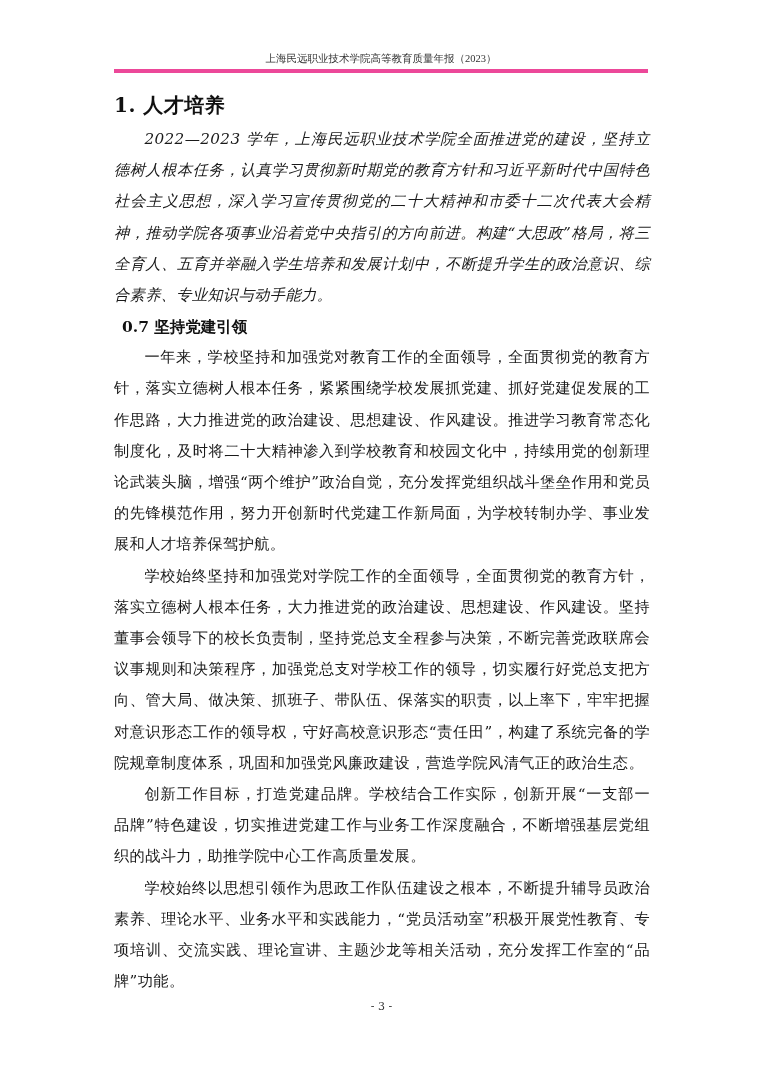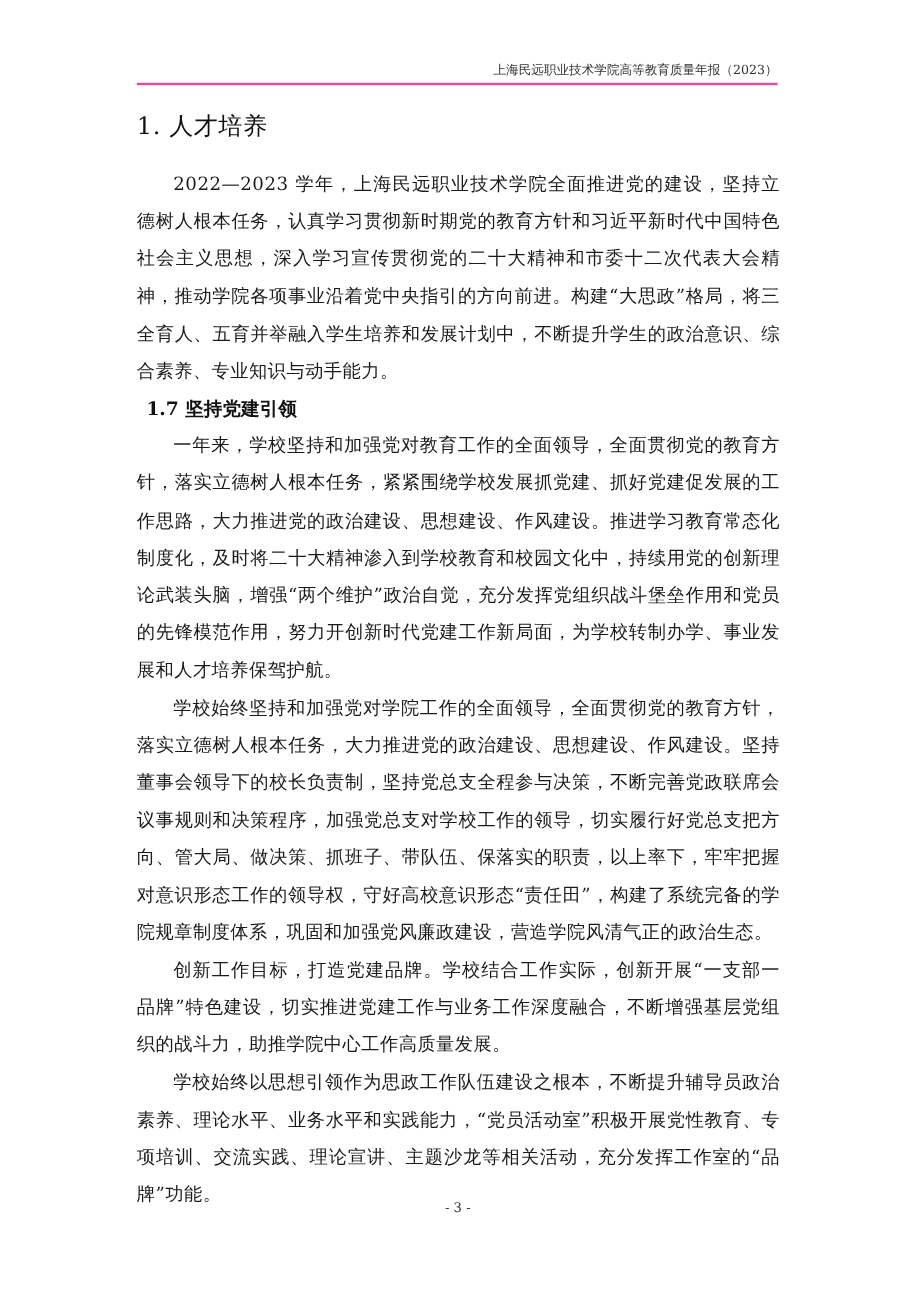--- a/index.html
+++ b/index.html
@@ -1,41 +1,41 @@
 <!DOCTYPE html>
 <html><head>
   <meta charset="utf-8">
   <style>
     html, body { margin: 0; padding: 0; background: #ffffff; }
     body { width: 763px; height: 1080px; position: relative; overflow: hidden;
            font-family: "DejaVu Serif", "Liberation Serif", serif; color: #1a1a1a; }
     .page-header { position: absolute; left: 114px; top: 52px; width: 534px; height: 17px;
-                   border-bottom: 2px solid #ec4899; text-align: right;
-                   font-size: 10.5px; line-height: 14px; color: #333; }
+                   border-bottom: 4px solid #ec4899; text-align: center;
+                   font-size: 10.5px; line-height: 14px; color: #333; font-family: Liberation Serif, serif; }
     .content { position: absolute; left: 114px; top: 90px; width: 536px; }
-    h1.section-title { margin: 0; font-size: 20px; font-weight: normal; line-height: 30px;
+    h1.section-title { margin: 0; font-size: 20px; font-weight: bold; line-height: 30px;
                        height: 34px; letter-spacing: 0.5px; color: #111; }
     h2.subsection-title { margin: 0; font-size: 15.5px; font-weight: bold; line-height: 31px;
                           padding-left: 8px; color: #111; }
     p.para { margin: 0; font-size: 15.2px; line-height: 31.2px; text-indent: 2em;
              text-align: justify; letter-spacing: 0.4px; }
-    p.para.first { margin-top: 14px; }
+    p.para.first { margin-top: 0; font-style: italic; }
     .page-number { position: absolute; left: 0; width: 763px; top: 1000px; text-align: center;
                    font-size: 11px; color: #333; }
   </style>
 </head>
 <body>
 
 <div class="page-header">
   <span>上海民远职业技术学院高等教育质量年报（2023）</span>
 </div>
 
 <div class="content">
   <h1 class="section-title">1. 人才培养</h1>
   <p class="para first">2022—2023 学年，上海民远职业技术学院全面推进党的建设，坚持立德树人根本任务，认真学习贯彻新时期党的教育方针和习近平新时代中国特色社会主义思想，深入学习宣传贯彻党的二十大精神和市委十二次代表大会精神，推动学院各项事业沿着党中央指引的方向前进。构建“大思政”格局，将三全育人、五育并举融入学生培养和发展计划中，不断提升学生的政治意识、综合素养、专业知识与动手能力。</p>
-  <h2 class="subsection-title">1.7  坚持党建引领</h2>
+  <h2 class="subsection-title">0.7  坚持党建引领</h2>
   <p class="para">一年来，学校坚持和加强党对教育工作的全面领导，全面贯彻党的教育方针，落实立德树人根本任务，紧紧围绕学校发展抓党建、抓好党建促发展的工作思路，大力推进党的政治建设、思想建设、作风建设。推进学习教育常态化制度化，及时将二十大精神渗入到学校教育和校园文化中，持续用党的创新理论武装头脑，增强“两个维护”政治自觉，充分发挥党组织战斗堡垒作用和党员的先锋模范作用，努力开创新时代党建工作新局面，为学校转制办学、事业发展和人才培养保驾护航。</p>
   <p class="para">学校始终坚持和加强党对学院工作的全面领导，全面贯彻党的教育方针，落实立德树人根本任务，大力推进党的政治建设、思想建设、作风建设。坚持董事会领导下的校长负责制，坚持党总支全程参与决策，不断完善党政联席会议事规则和决策程序，加强党总支对学校工作的领导，切实履行好党总支把方向、管大局、做决策、抓班子、带队伍、保落实的职责，以上率下，牢牢把握对意识形态工作的领导权，守好高校意识形态“责任田”，构建了系统完备的学院规章制度体系，巩固和加强党风廉政建设，营造学院风清气正的政治生态。</p>
   <p class="para">创新工作目标，打造党建品牌。学校结合工作实际，创新开展“一支部一品牌”特色建设，切实推进党建工作与业务工作深度融合，不断增强基层党组织的战斗力，助推学院中心工作高质量发展。</p>
   <p class="para">学校始终以思想引领作为思政工作队伍建设之根本，不断提升辅导员政治素养、理论水平、业务水平和实践能力，“党员活动室”积极开展党性教育、专项培训、交流实践、理论宣讲、主题沙龙等相关活动，充分发挥工作室的“品牌”功能。</p>
 </div>
 
 <div class="page-number">- 3 -</div>
 
 </body></html>

